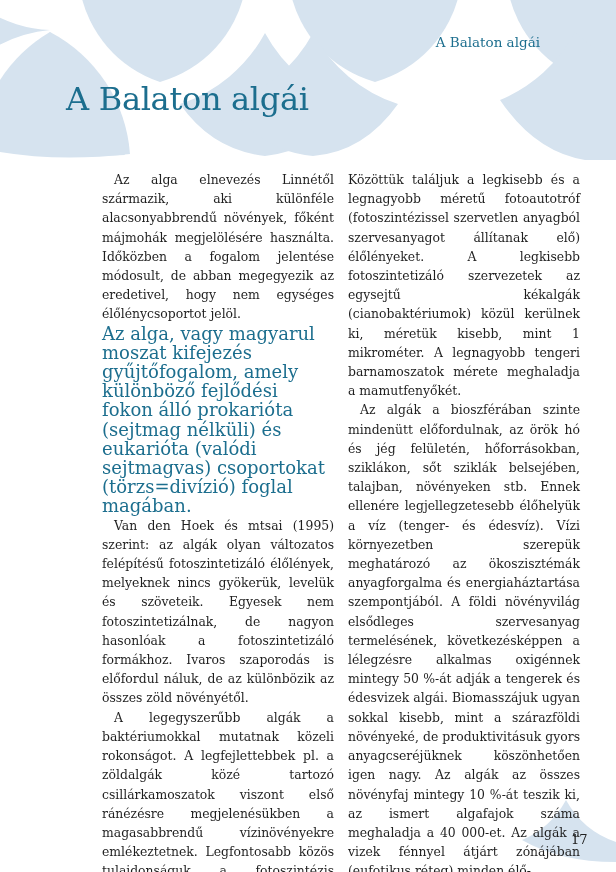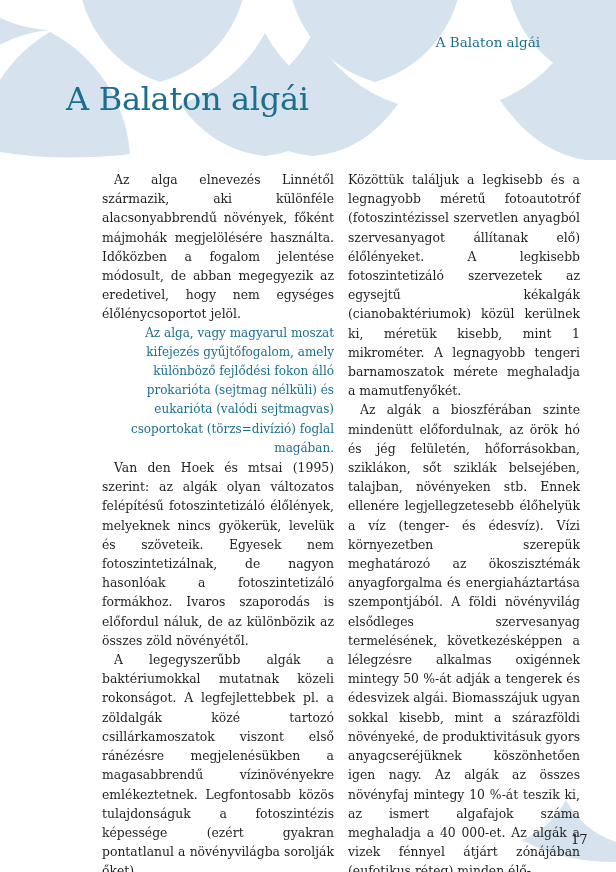--- a/index.html
+++ b/index.html
@@ -45,23 +45,23 @@
     margin-left: 36px;
   }
   .col.left { left: 66px; }
   .col.right { left: 312px; }
   .col p { margin: 0; text-indent: 12px; }
   .col p.noindent { text-indent: 0; }
   .pullquote {
     margin: 14px 0 19px 20px;
     color: #1c6e8e;
     font-family: "DejaVu Serif", serif;
-    font-size: 12px;
+    font-size: 18px;
     line-height: 19.2px;
-    text-align: right;
+    text-align: left;
   }
   .page-number {
     position: absolute;
     left: 560px;
     top: 832px;
     font-family: "DejaVu Serif", serif;
     font-size: 13px;
     color: #222;
     margin-left: 11px;
   }

